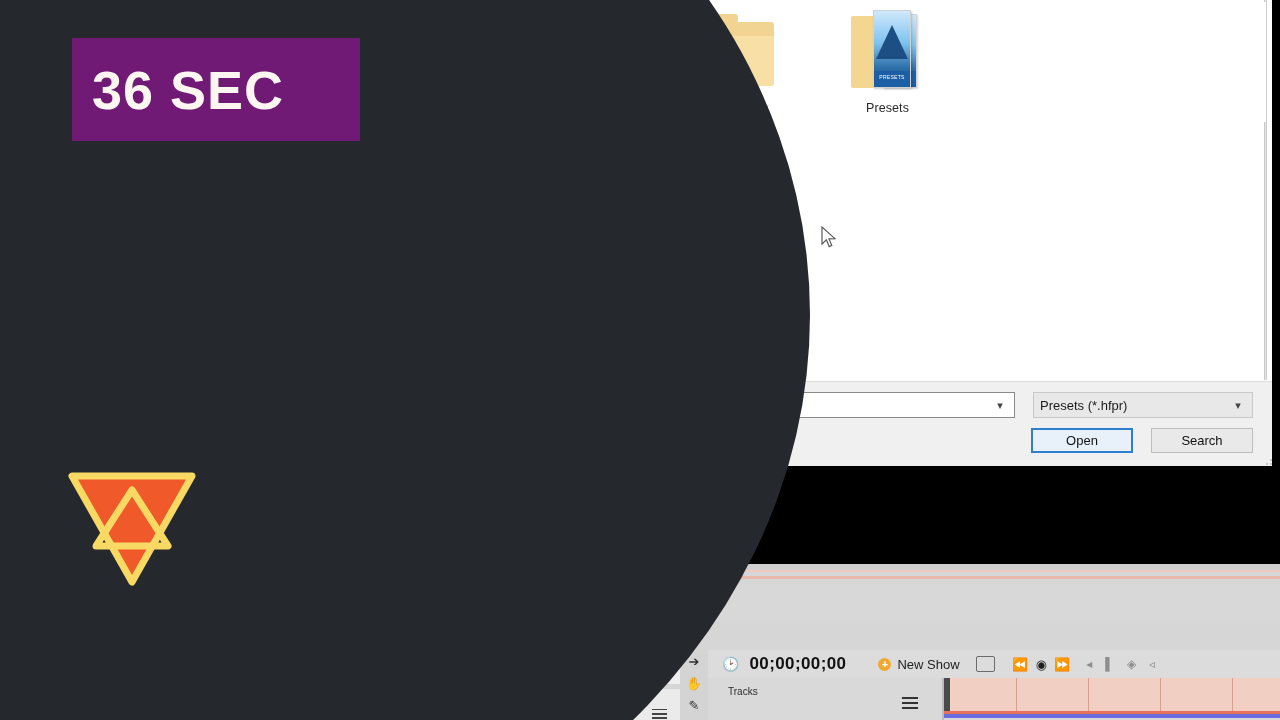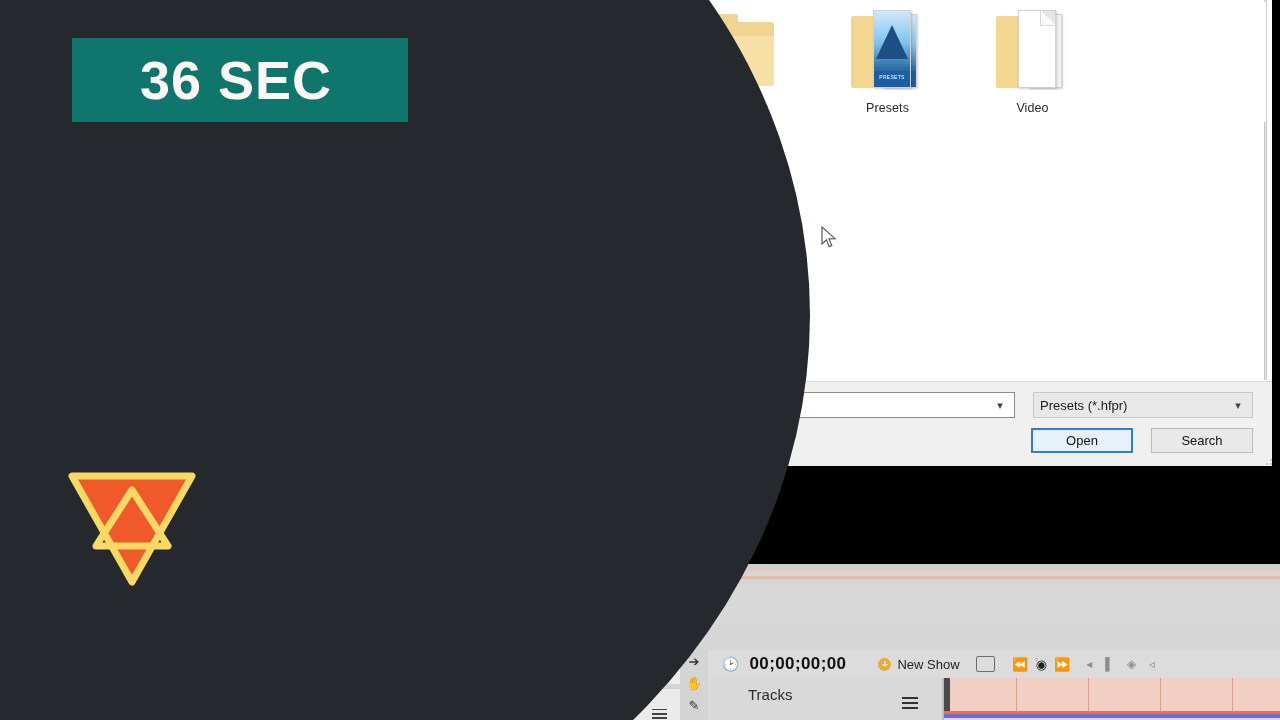--- a/index.html
+++ b/index.html
@@ -134,21 +134,21 @@
   .tl-tc{margin-left:10px;font-size:17px;font-weight:bold;color:#111;letter-spacing:.4px;
          font-family:"Liberation Sans", sans-serif;text-align:right;}
   .tl-newclip{display:flex;align-items:center;gap:6px;margin-left:32px;font-size:13px;color:#222;}
   .plus-ico{width:13px;height:13px;border-radius:50%;background:#f0a830;color:#fff;font-size:11px;
             line-height:13px;text-align:center;font-weight:bold;}
   .mini-ico{width:17px;height:14px;border:1.5px solid #6c6c6c;margin-left:16px;position:relative;border-radius:2px;}
   .tl-transport{display:flex;align-items:center;gap:7px;margin-left:18px;font-size:13px;color:#1d1d1d;}
   .tl-transport2{display:flex;align-items:center;gap:13px;margin-left:16px;font-size:12px;color:#8d8d8d;}
   .tl-tracks{position:absolute;left:28px;top:28px;width:180px;height:42px;background:#d9d9d9;
              display:flex;align-items:flex-start;padding-top:8px;}
-  .tracks-lbl{margin-left:40px;font-size:15px;color:#2c2c2c;}
+  .tracks-lbl{margin-left:20px;font-size:10px;color:#2c2c2c;}
   .ham3{position:absolute;left:222px;top:44px;width:16px;}
   .ham3 i{display:block;height:2px;background:#333;margin:3px 0;}
   .tl-ruler{position:absolute;left:264px;top:28px;width:336px;height:33px;background:#f2cfc3;}
   .tl-playhead{position:absolute;left:264px;top:28px;width:6px;height:33px;background:#4a4a4a;}
   .tl-tick{position:absolute;top:28px;width:1px;height:33px;background:#d7a08e;}
   .tl-underline{position:absolute;left:264px;top:61px;width:336px;height:3px;background:#e8705a;}
   .tl-underline2{position:absolute;left:264px;top:64px;width:336px;height:4px;background:#6b6be0;}
   .tl-vline{position:absolute;left:262px;top:28px;width:2px;height:42px;background:#bdbdbd;}
 
   .right-edge{position:absolute;right:0;top:0;width:8px;height:466px;background:#000;}
@@ -163,22 +163,22 @@
     left:-620px;top:-300px;
     width:1430px;height:1230px;
     border-radius:50%;
     background:#25292e;
     z-index:5;
   }
 
   
   .overlay{position:absolute;inset:0;z-index:10;pointer-events:none;}
   .badge{
-    position:absolute;left:72px;top:38px;width:288px;height:84px;background:#0f766e;
-    display:flex;align-items:center;padding-left:48px;
+    position:absolute;left:72px;top:38px;width:288px;height:103px;background:#701a75;
+    display:flex;align-items:center;
   }
   .badge span{
     margin-left:20px;color:#fdf6f1;font-size:54px;font-weight:bold;letter-spacing:1px;
     font-family:"Liberation Sans", sans-serif;
   }
   .headline{
     position:absolute;left:72px;top:163px;width:620px;
     color:#ffffff;font-size:92px;font-weight:bold;line-height:.99;letter-spacing:-.5px;
     font-family:"Liberation Sans", sans-serif;
   }
@@ -235,30 +235,20 @@
                   <div class="thumb-tri" style="left:2px;top:14px;width:0;height:0;background:transparent;border-left:16px solid transparent;border-right:16px solid transparent;border-bottom:34px solid #1e4f84;"></div>
                   <div class="thumb-band">
                       <span>PRESETS</span>
                     </div>
                 </div>
               </div>
             </div>
             <div class="folder-label">Presets</div>
           </div>
 
-          <div class="folder-item">
-            <div class="folder-ico">
-              <div class="f-open-left"></div>
-              <div class="paper paper-b" style="background:#f4f4f4;"></div>
-              <div class="paper paper-a" style="background:#ffffff;">
-                <div class="doc-fold"></div>
-              </div>
-            </div>
-            <div class="folder-label">Video</div>
-          </div>
 
         </div>
       </div>
 
       <div class="dlg-vscroll">
         <div class="dlg-vthumb"></div>
       </div>
 
       <div class="dlg-bottom">
 

